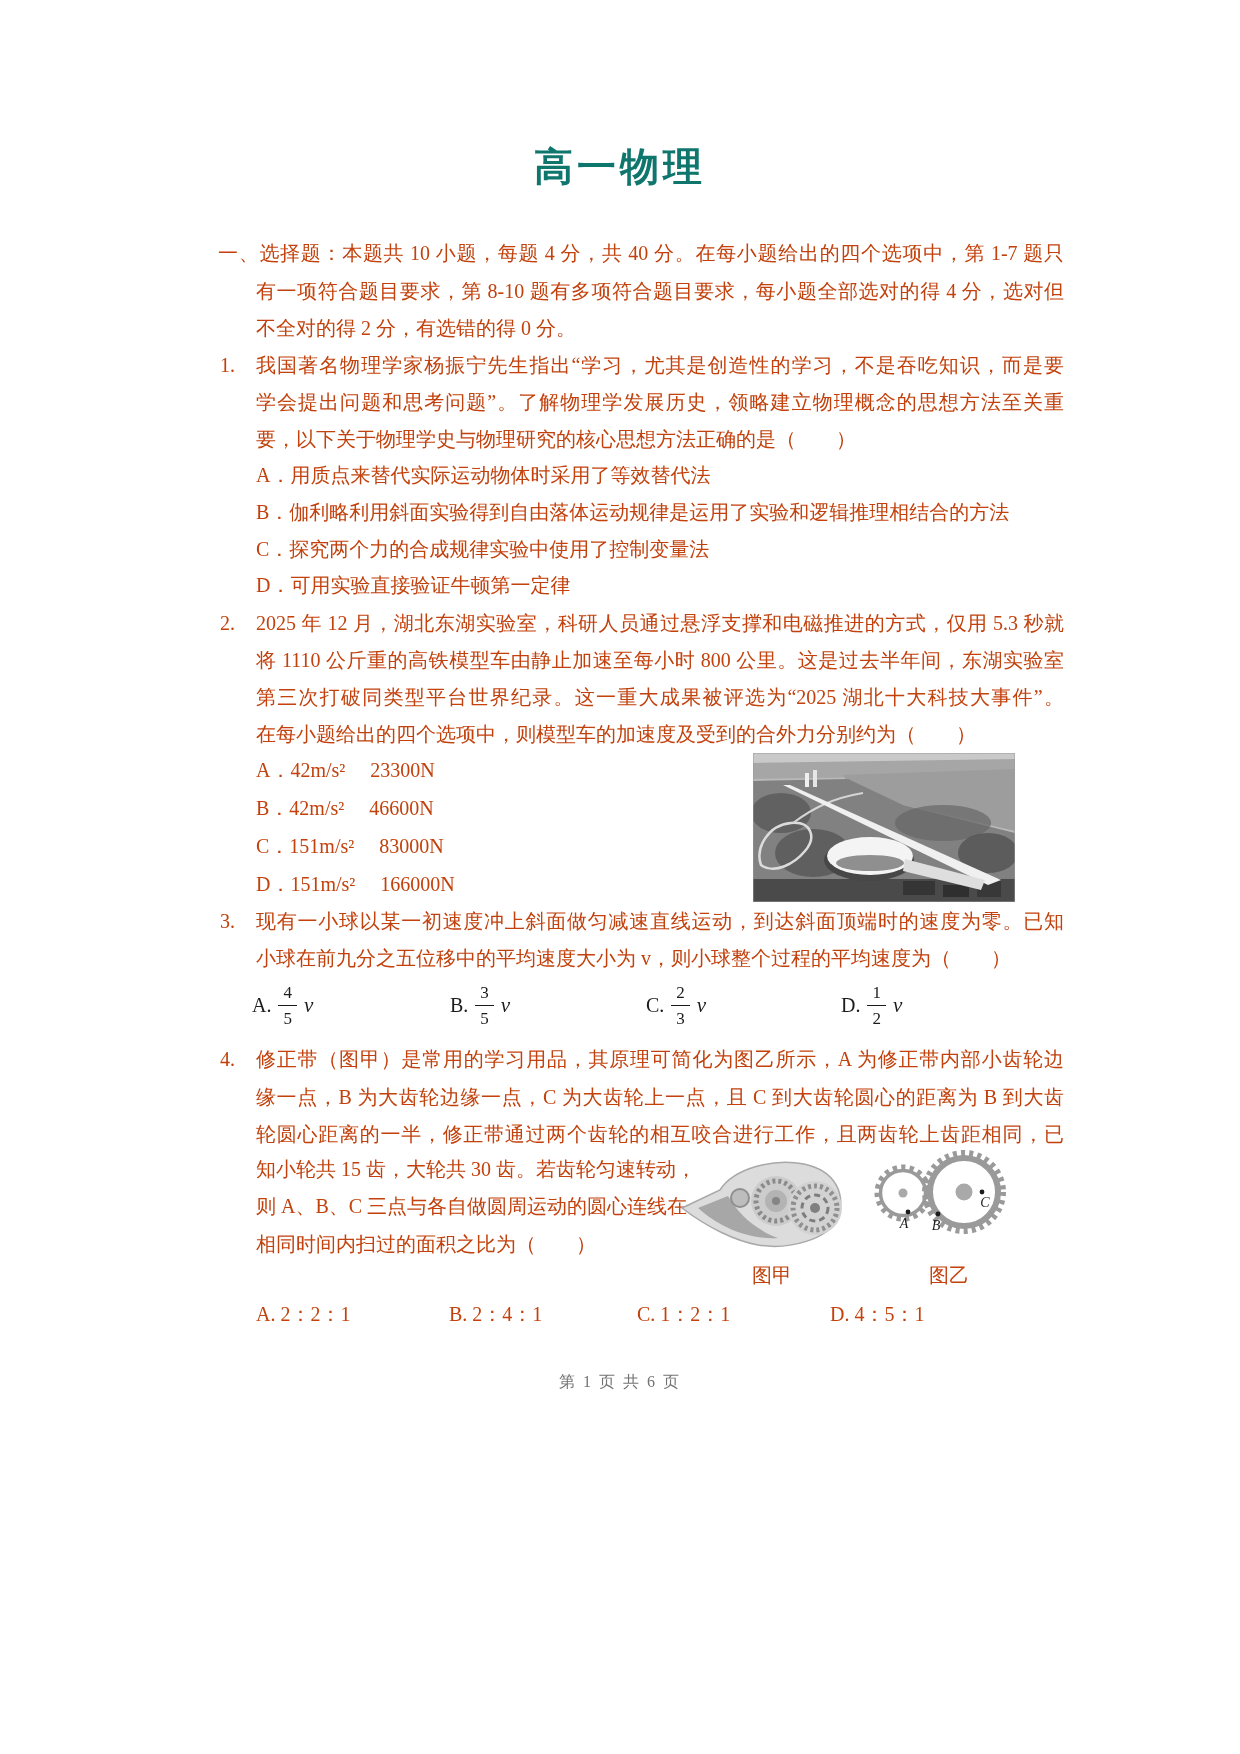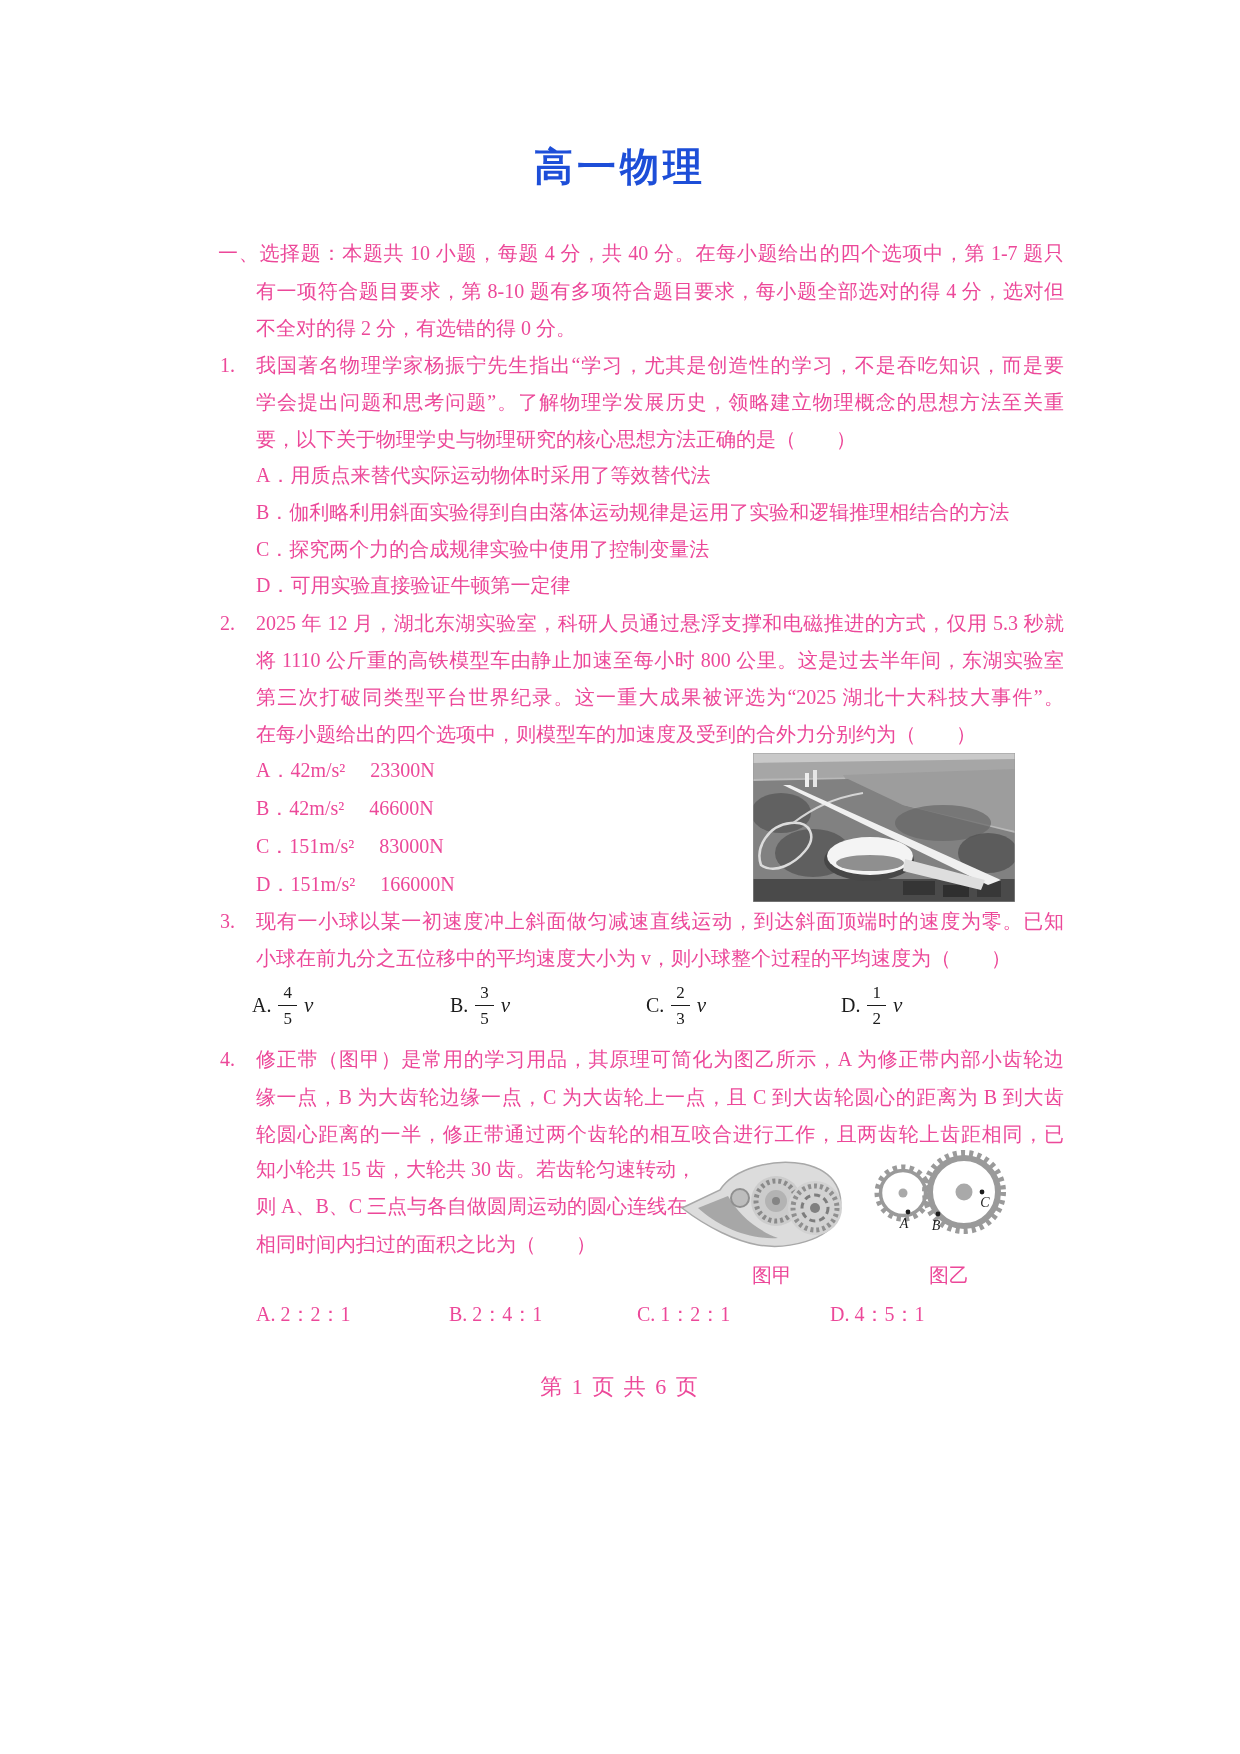--- a/index.html
+++ b/index.html
@@ -4,37 +4,37 @@
 <style>
   html,body{margin:0;padding:0;}
   body{
     width:1240px;height:1754px;position:relative;background:#ffffff;
     font-family:"Liberation Serif","DejaVu Serif",serif;color:#1c1c1c;
     overflow:hidden;
   }
   .page-title{
     position:absolute;left:0;right:0;top:140px;text-align:center;
     font-family:"Liberation Sans","DejaVu Sans",sans-serif;
-    font-size:39px;font-weight:600;letter-spacing:4px;color:#1d4ed8;
+    font-size:39px;font-weight:600;letter-spacing:4px;color:#0f766e;
   }
   .tl{
-    position:absolute;font-size:20px;line-height:27px;white-space:nowrap;color:#ec4899;
+    position:absolute;font-size:20px;line-height:27px;white-space:nowrap;color:#c2410c;
   }
   .tl.just{white-space:normal;text-align:justify;text-align-last:justify;}
   .q3row{
     position:absolute;display:flex;align-items:center;gap:7px;height:60px;font-size:20px;
   }
   .frac{display:inline-flex;flex-direction:column;align-items:center;line-height:1;font-size:17px;}
   .frac .fnum{padding:0 5px 4px;}
   .frac .fden{border-top:1.6px solid #1c1c1c;padding:4px 5px 0;}
   .vsuffix{font-style:italic;font-size:21px;}
   .figure{position:absolute;}
   .footer{
-    position:absolute;left:0;right:0;top:1372px;text-align:center;font-size:22px;
-    letter-spacing:2px;color:#ec4899;
+    position:absolute;left:0;right:0;top:1372px;text-align:center;font-size:16px;
+    letter-spacing:2px;color:#737373;
   }
 </style>
 </head>
 <body>
 
 <div class="page-title">高一物理</div>
 
 <div id="text-layer">
     <div class="tl just" style="left: 218px; top: 240px; width: 846px;">一、选择题：本题共 10 小题，每题 4 分，共 40 分。在每小题给出的四个选项中，第 1-7 题只</div>
     <div class="tl just" style="left: 256px; top: 278px; width: 808px;">有一项符合题目要求，第 8-10 题有多项符合题目要求，每小题全部选对的得 4 分，选对但</div>

